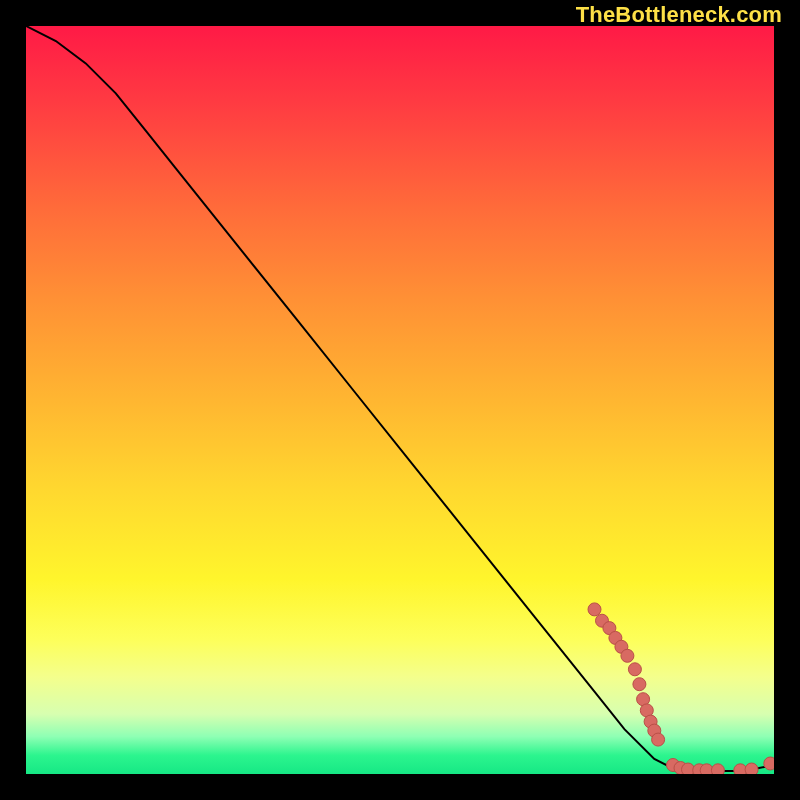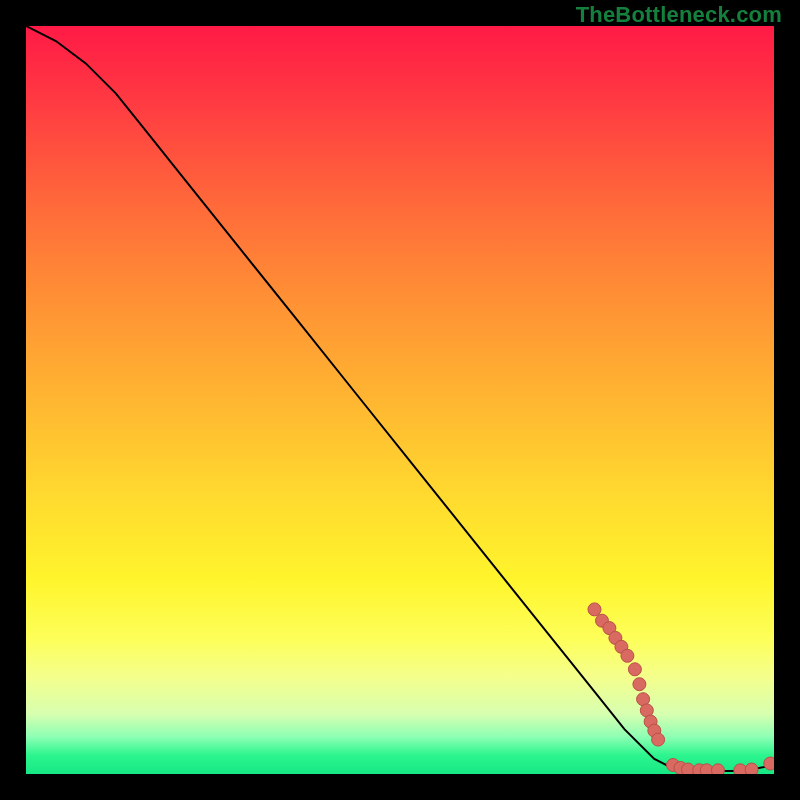--- a/index.html
+++ b/index.html
@@ -18,21 +18,21 @@
     height: 800px;
     background: #000;
   }
   .watermark {
     position: absolute;
     top: 2px;
     right: 18px;
     font-family: Arial, Helvetica, sans-serif;
     font-size: 22px;
     font-weight: 600;
-    color: #15803d;
+    color: #fde047;
     letter-spacing: 0.2px;
   }
   .plot {
     position: absolute;
     top: 26px;
     left: 26px;
     width: 748px;
     height: 748px;
     overflow: hidden;
   }

